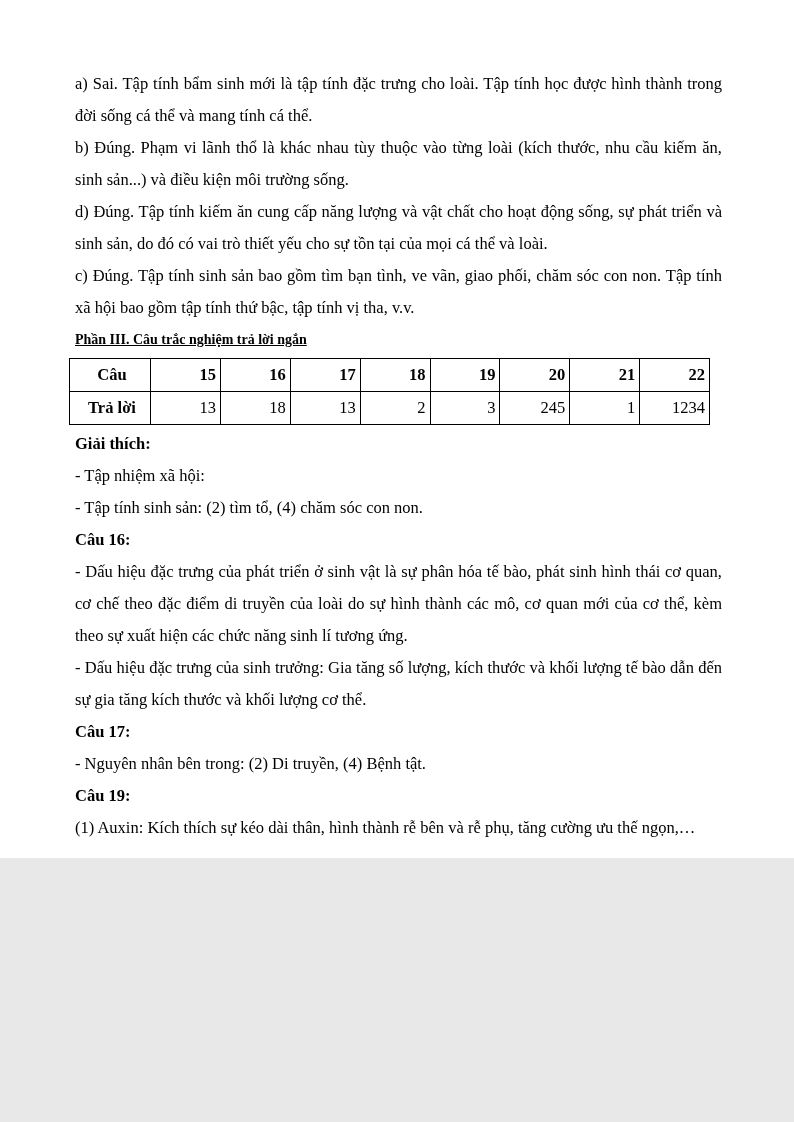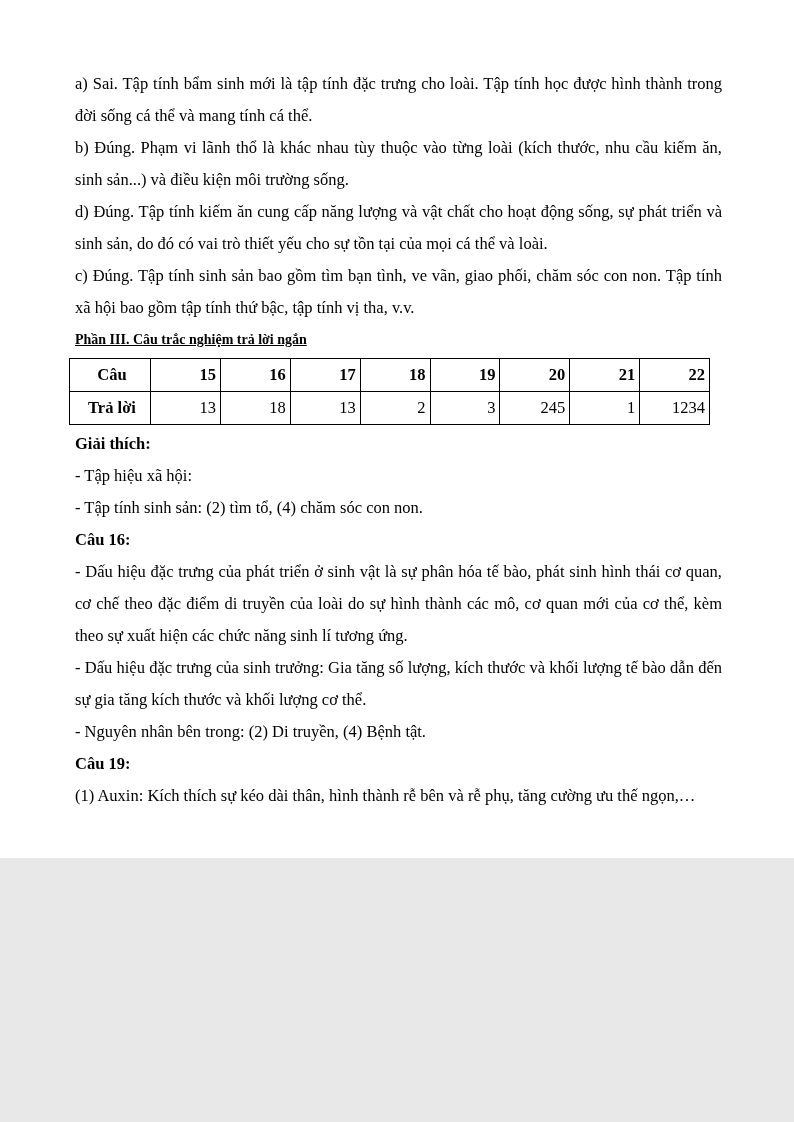--- a/index.html
+++ b/index.html
@@ -81,25 +81,26 @@
         <td>3</td>
         <td>245</td>
         <td>1</td>
         <td>1234</td>
       </tr>
     </tbody>
   </table>
 
   <p class="explain-label">Giải thích:</p>
 
-  <p class="body-text">- Tập hiệu xã hội:</p>
+  <p class="body-text">- Tập nhiệm xã hội:</p>
   <p class="body-text">- Tập tính sinh sản: (2) tìm tổ, (4) chăm sóc con non.</p>
 
   <p class="q-heading">Câu 16:</p>
   <p class="body-text">- Dấu hiệu đặc trưng của phát triển ở sinh vật là sự phân hóa tế bào, phát sinh hình thái cơ quan, cơ chế theo đặc điểm di truyền của loài do sự hình thành các mô, cơ quan mới của cơ thể, kèm theo sự xuất hiện các chức năng sinh lí tương ứng.</p>
   <p class="body-text">- Dấu hiệu đặc trưng của sinh trưởng: Gia tăng số lượng, kích thước và khối lượng tế bào dẫn đến sự gia tăng kích thước và khối lượng cơ thể.</p>
 
+  <p class="q-heading">Câu 17:</p>
   <p class="body-text">- Nguyên nhân bên trong: (2) Di truyền, (4) Bệnh tật.</p>
 
   <p class="q-heading">Câu 19:</p>
   <p class="body-text">(1) Auxin: Kích thích sự kéo dài thân, hình thành rễ bên và rễ phụ, tăng cường ưu thế ngọn,…</p>
 
 </div>
 
 </body></html>

